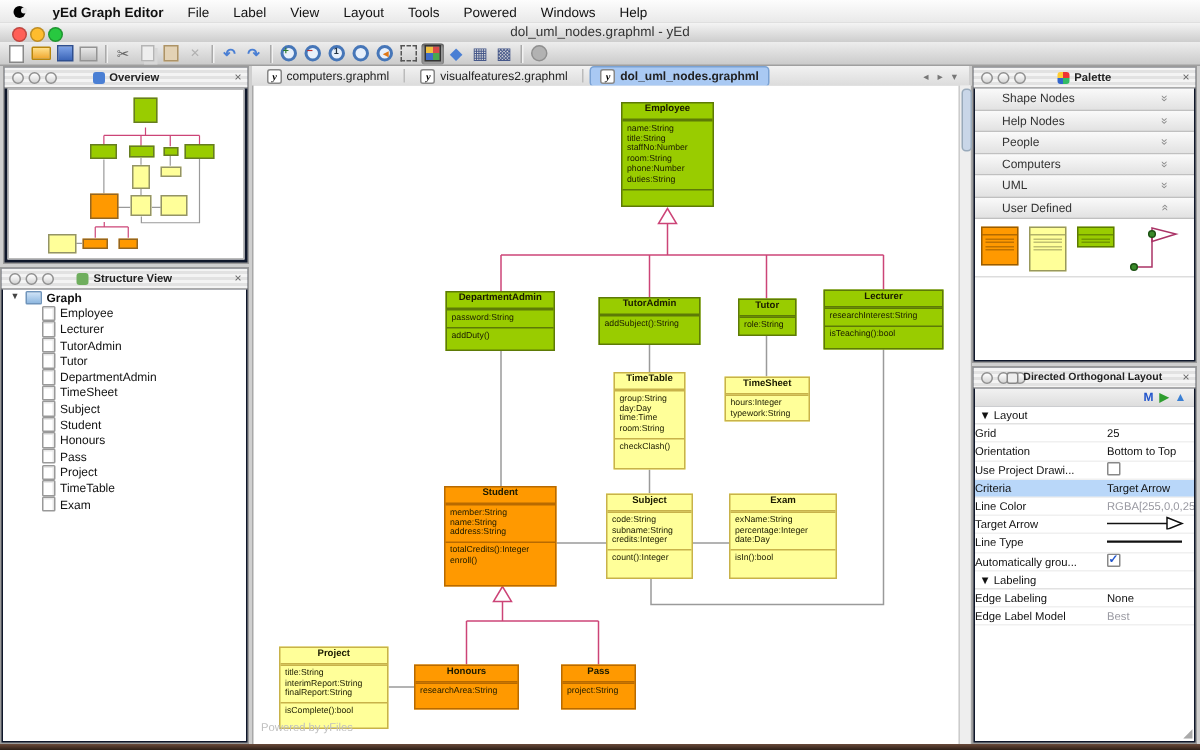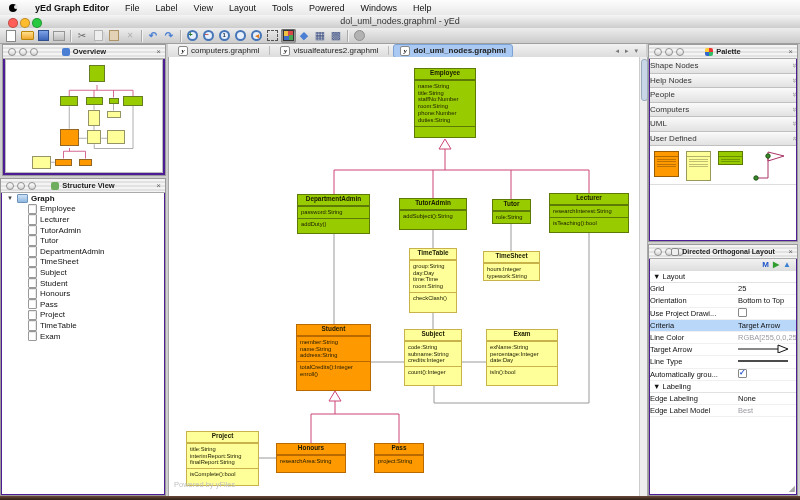--- a/index.html
+++ b/index.html
@@ -50,21 +50,21 @@
   
   #tabbar{left:168px;top:44px;width:478px;height:13px;background:linear-gradient(#f2f2f2,#dcdcdc);
           border-bottom:1px solid #b0b0b0;display:flex;align-items:center;font-size:8px;color:#222}
   .tab{display:flex;align-items:center;gap:3px;padding:1px 6px;border-radius:3px;margin-left:4px;white-space:nowrap}
   .tab .yed{width:8px;height:8px;background:#fff;border:1px solid #888;border-radius:2px;
             font:italic bold 7px "Liberation Serif",serif;color:#000;display:flex;align-items:center;justify-content:center}
   .tab.active{background:#a9c9f3;border:1px solid #7aa2d4;font-weight:bold}
   .tabdiv{width:1px;height:9px;background:#bbb;margin-left:4px}
   #tabctrl{margin-left:auto;margin-right:6px;color:#777;font-size:7px;letter-spacing:2px}
   
-  .panel{background:#4c1d95;border:1px solid #9a9a9a;box-sizing:border-box}
+  .panel{background:#0f172a;border:1px solid #9a9a9a;box-sizing:border-box}
   .ptitle{height:13px;background:repeating-linear-gradient(180deg,#f4f4f4 0 2px,#e2e2e2 2px 4px);
           border-bottom:1px solid #aaa;display:flex;align-items:center;position:relative;font-size:7.5px;font-weight:bold;color:#222}
   .pdots{display:flex;gap:3px;margin-left:5px}
   .pdot{width:6px;height:6px;border-radius:50%;border:1px solid #909090;background:linear-gradient(#fff,#d5d5d5)}
   .ptext{position:absolute;left:0;right:0;text-align:center;display:flex;align-items:center;justify-content:center;gap:3px}
   .picon{width:8px;height:8px;border-radius:2px;display:inline-block}
   .pclose{position:absolute;right:4px;color:#666;font-size:8px;font-weight:normal}
   
   #overview{left:2px;top:44px;width:164px;height:132px}
   #ov-body{position:absolute;left:2px;top:14px;right:2px;bottom:2px;background:#fff;border:1px solid #bbb}
@@ -90,21 +90,21 @@
   .uml.yellow .utitle,.uml.yellow .usec{border-color:#c8b24a}
   .uml.orange{background:#ff9900;border-color:#b86a00}
   .uml.orange .utitle,.uml.orange .usec{border-color:#b86a00}
   #watermark{position:absolute;left:5px;bottom:7px;font-size:7.5px;color:#c0c0c0}
   .vscroll{position:absolute;right:0;top:0;width:7px;height:100%;background:#eee;border-left:1px solid #ccc}
   .vthumb{position:absolute;left:1px;top:2px;width:5px;height:40px;background:#c9d6e8;border:1px solid #9ab;border-radius:3px}
   
   #palette{left:648px;top:44px;width:150px;height:198px}
   #pal-body{position:absolute;left:1px;top:14px;right:1px;bottom:1px;background:#fff;overflow:hidden}
   .psec{height:13.5px;background:linear-gradient(#fafafa,#e2e2e2);border-bottom:1px solid #c0c0c0;
-        display:flex;align-items:center;justify-content:space-between;padding:0 0;font-size:8px;color:#333}
+        display:flex;align-items:center;justify-content:space-between;padding:0 18px;font-size:8px;color:#333}
   .chev{color:#888;font-size:8px;display:inline-block;transform:rotate(90deg)}
   .chev.up{transform:rotate(-90deg)}
   #pal-preview{height:38px;background:#fff;border-bottom:1px solid #ddd;position:relative}
   .mini{position:absolute;border:1px solid rgba(0,0,0,.4);box-sizing:border-box}
   .mini .mt{height:4px;border-bottom:1px solid rgba(0,0,0,.3)}
   .mini .ml{height:1px;background:rgba(0,0,0,.25);margin:1.5px 2px 0}
   
   #layoutpanel{left:648px;top:244px;width:150px;height:252px}
   #lp-tools{position:absolute;left:1px;top:14px;right:1px;height:12px;background:linear-gradient(#f2f2f2,#ddd);
             border-bottom:1px solid #bbb;display:flex;align-items:center;justify-content:flex-end;gap:4px;padding-right:5px}

